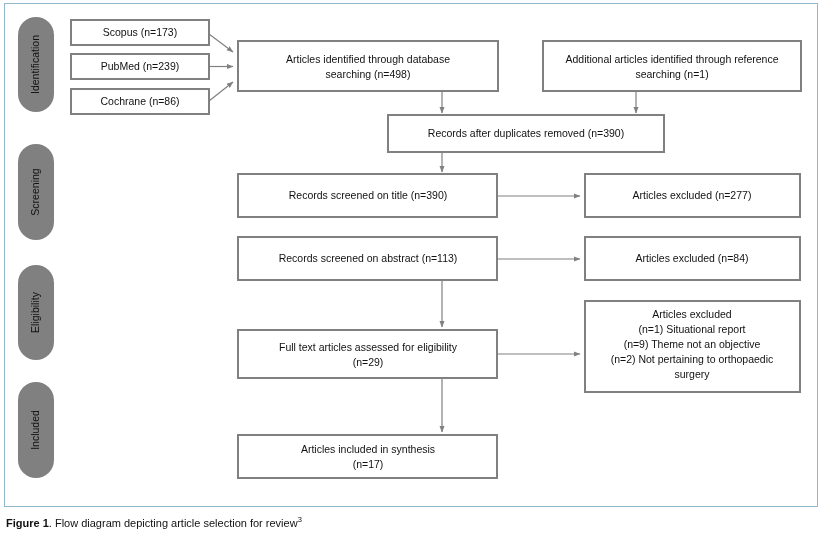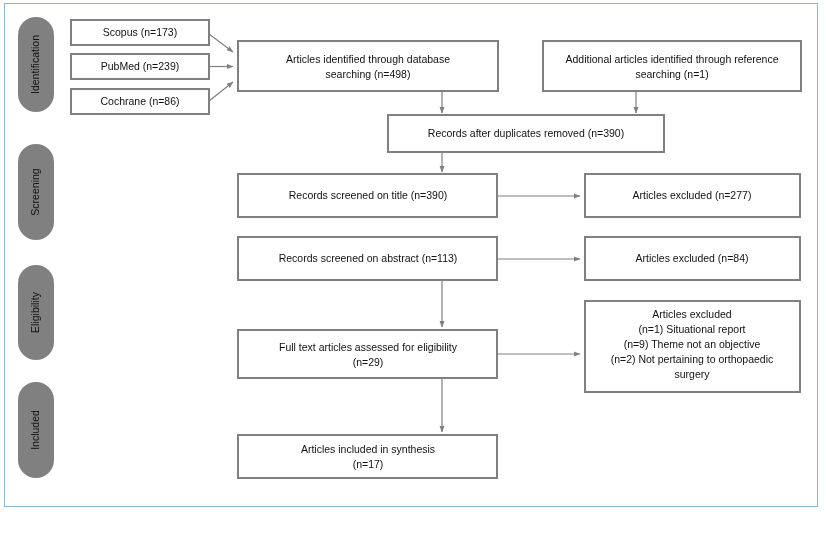--- a/index.html
+++ b/index.html
@@ -162,14 +162,17 @@
 
     <path class="flowline" d="M442,378 L442,432" marker-end="url(#arrowhead)"></path>
 
     <g>
       <rect class="nodebox" x="238" y="435" width="259" height="43"></rect>
       <text class="box-text" x="368" y="450" text-anchor="middle" dominant-baseline="middle">Articles included in synthesis</text>
       <text class="box-text" x="368" y="465" text-anchor="middle" dominant-baseline="middle">(n=17)</text>
     </g>
   </svg>
 
+  <div id="caption">
+    <span class="cap-strong">Figure 1</span><span>. Flow diagram depicting article selection for review</span><span class="cap-sup">3</span>
+  </div>
 
 </div>
 
 </body></html>

